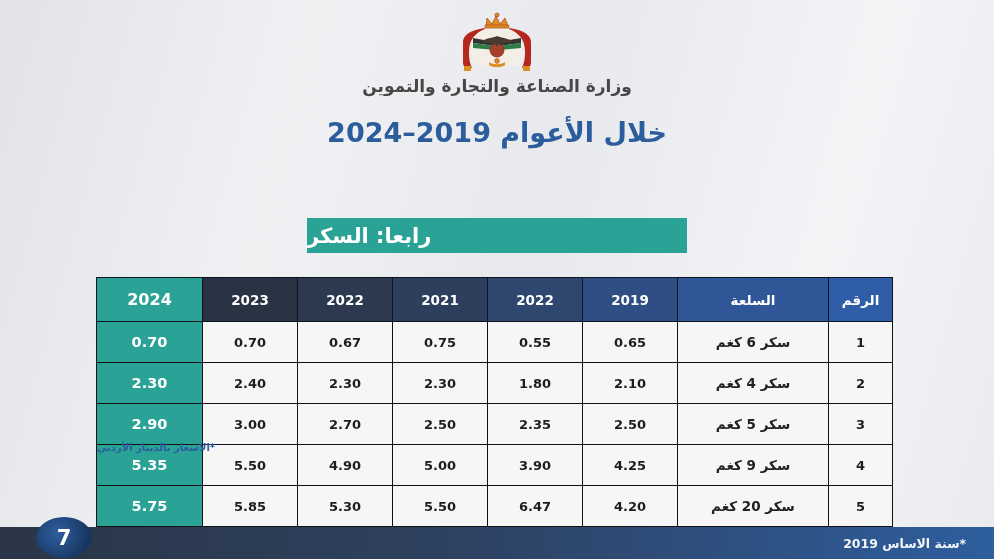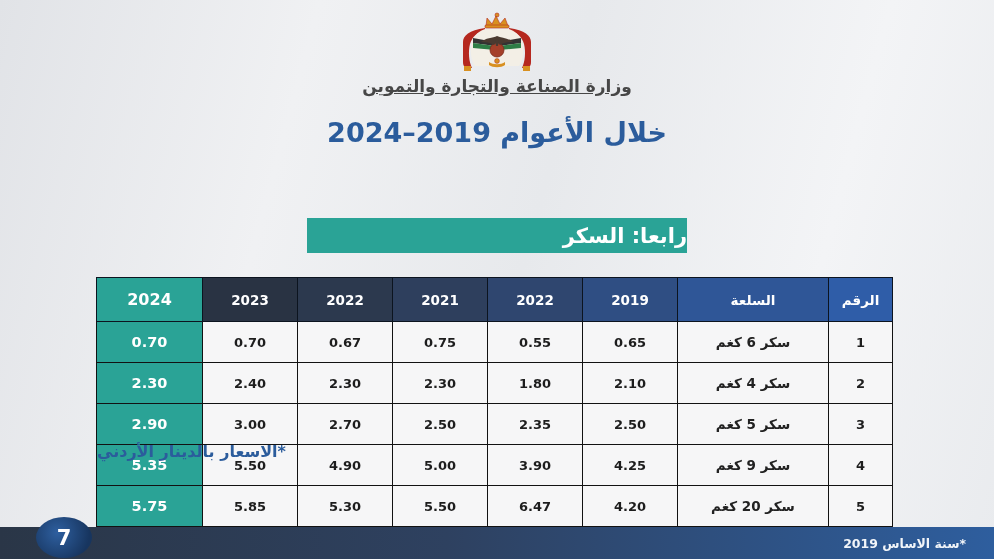--- a/index.html
+++ b/index.html
@@ -9,35 +9,35 @@
   }
   .page {
     position: relative; width: 994px; height: 559px; direction: rtl;
     background: linear-gradient(105deg, #e1e3e7 0%, #f0f1f3 28%, #e7e9ec 52%, #f3f4f6 78%, #e9ebee 100%);
   }
 
   
   .logo { position: absolute; top: 12px; left: 50%; transform: translateX(-50%); }
   .ministry {
     position: absolute; top: 76px; left: 0; width: 100%;
-    text-align: center; font-size: 17px; font-weight: bold; color: #474747; text-decoration: underline;
+    text-align: center; font-size: 17px; font-weight: bold; color: #474747;
   }
 
   
   .title {
     position: absolute; top: 113px; left: 0; width: 100%;
     text-align: center; color: #2b5c9c; font-weight: bold;
     font-size: 27px; line-height: 40px;
   }
 
   
   .banner {
     position: absolute; top: 218px; left: 307px; width: 380px; height: 35px;
     background: #2aa396; color: #ffffff; font-size: 21px; font-weight: bold;
-    display: flex; align-items: center; justify-content: flex-start;
+    display: flex; align-items: center; justify-content: flex-end;
   }
 
   
   .table-wrap { position: absolute; top: 277px; left: 97px; width: 796px; }
   table { border-collapse: collapse; width: 796px; table-layout: fixed; direction: rtl; }
   th, td { border: 1px solid #121212; text-align: center; padding: 8px; }
   thead th { height: 27px; color: #ffffff; font-size: 13.5px; font-weight: bold; border-color: #0c141f; }
   tbody td { height: 24px; background: #f6f6f7; color: #1d1d1d; font-size: 13px; font-weight: bold; }
   td.com { font-size: 13.5px; font-weight: 600; color: #222; }
   th.c-num  { background: #2f5da8; }
@@ -49,21 +49,21 @@
   th.c-y23  { background: #293343; }
   th.c-y24  { background: #2aa396; font-size: 16px; }
   td.teal-cell { background: #2aa396; color: #ffffff; font-size: 14.5px; }
   .teal-tail { 
     position: absolute; left: 0; bottom: -5px; width: 106px; height: 5px; background: #2aa396;
   }
 
   
   .footnote {
     position: absolute; top: 442px; left: 97px;
-    color: #2b5c9c; font-size: 16px; font-weight: bold; direction: rtl;
+    color: #2b5c9c; font-size: 10px; font-weight: bold; direction: rtl;
   }
 
   
   .footer-bar {
     position: absolute; left: 0; bottom: 0; width: 994px; height: 32px;
     background: linear-gradient(to right, #2a3647, #2e4160 45%, #2e5e9e 100%);
   }
   .page-num {
     position: absolute; left: 36px; top: -10px; width: 56px; height: 41px;
     border-radius: 50%;

